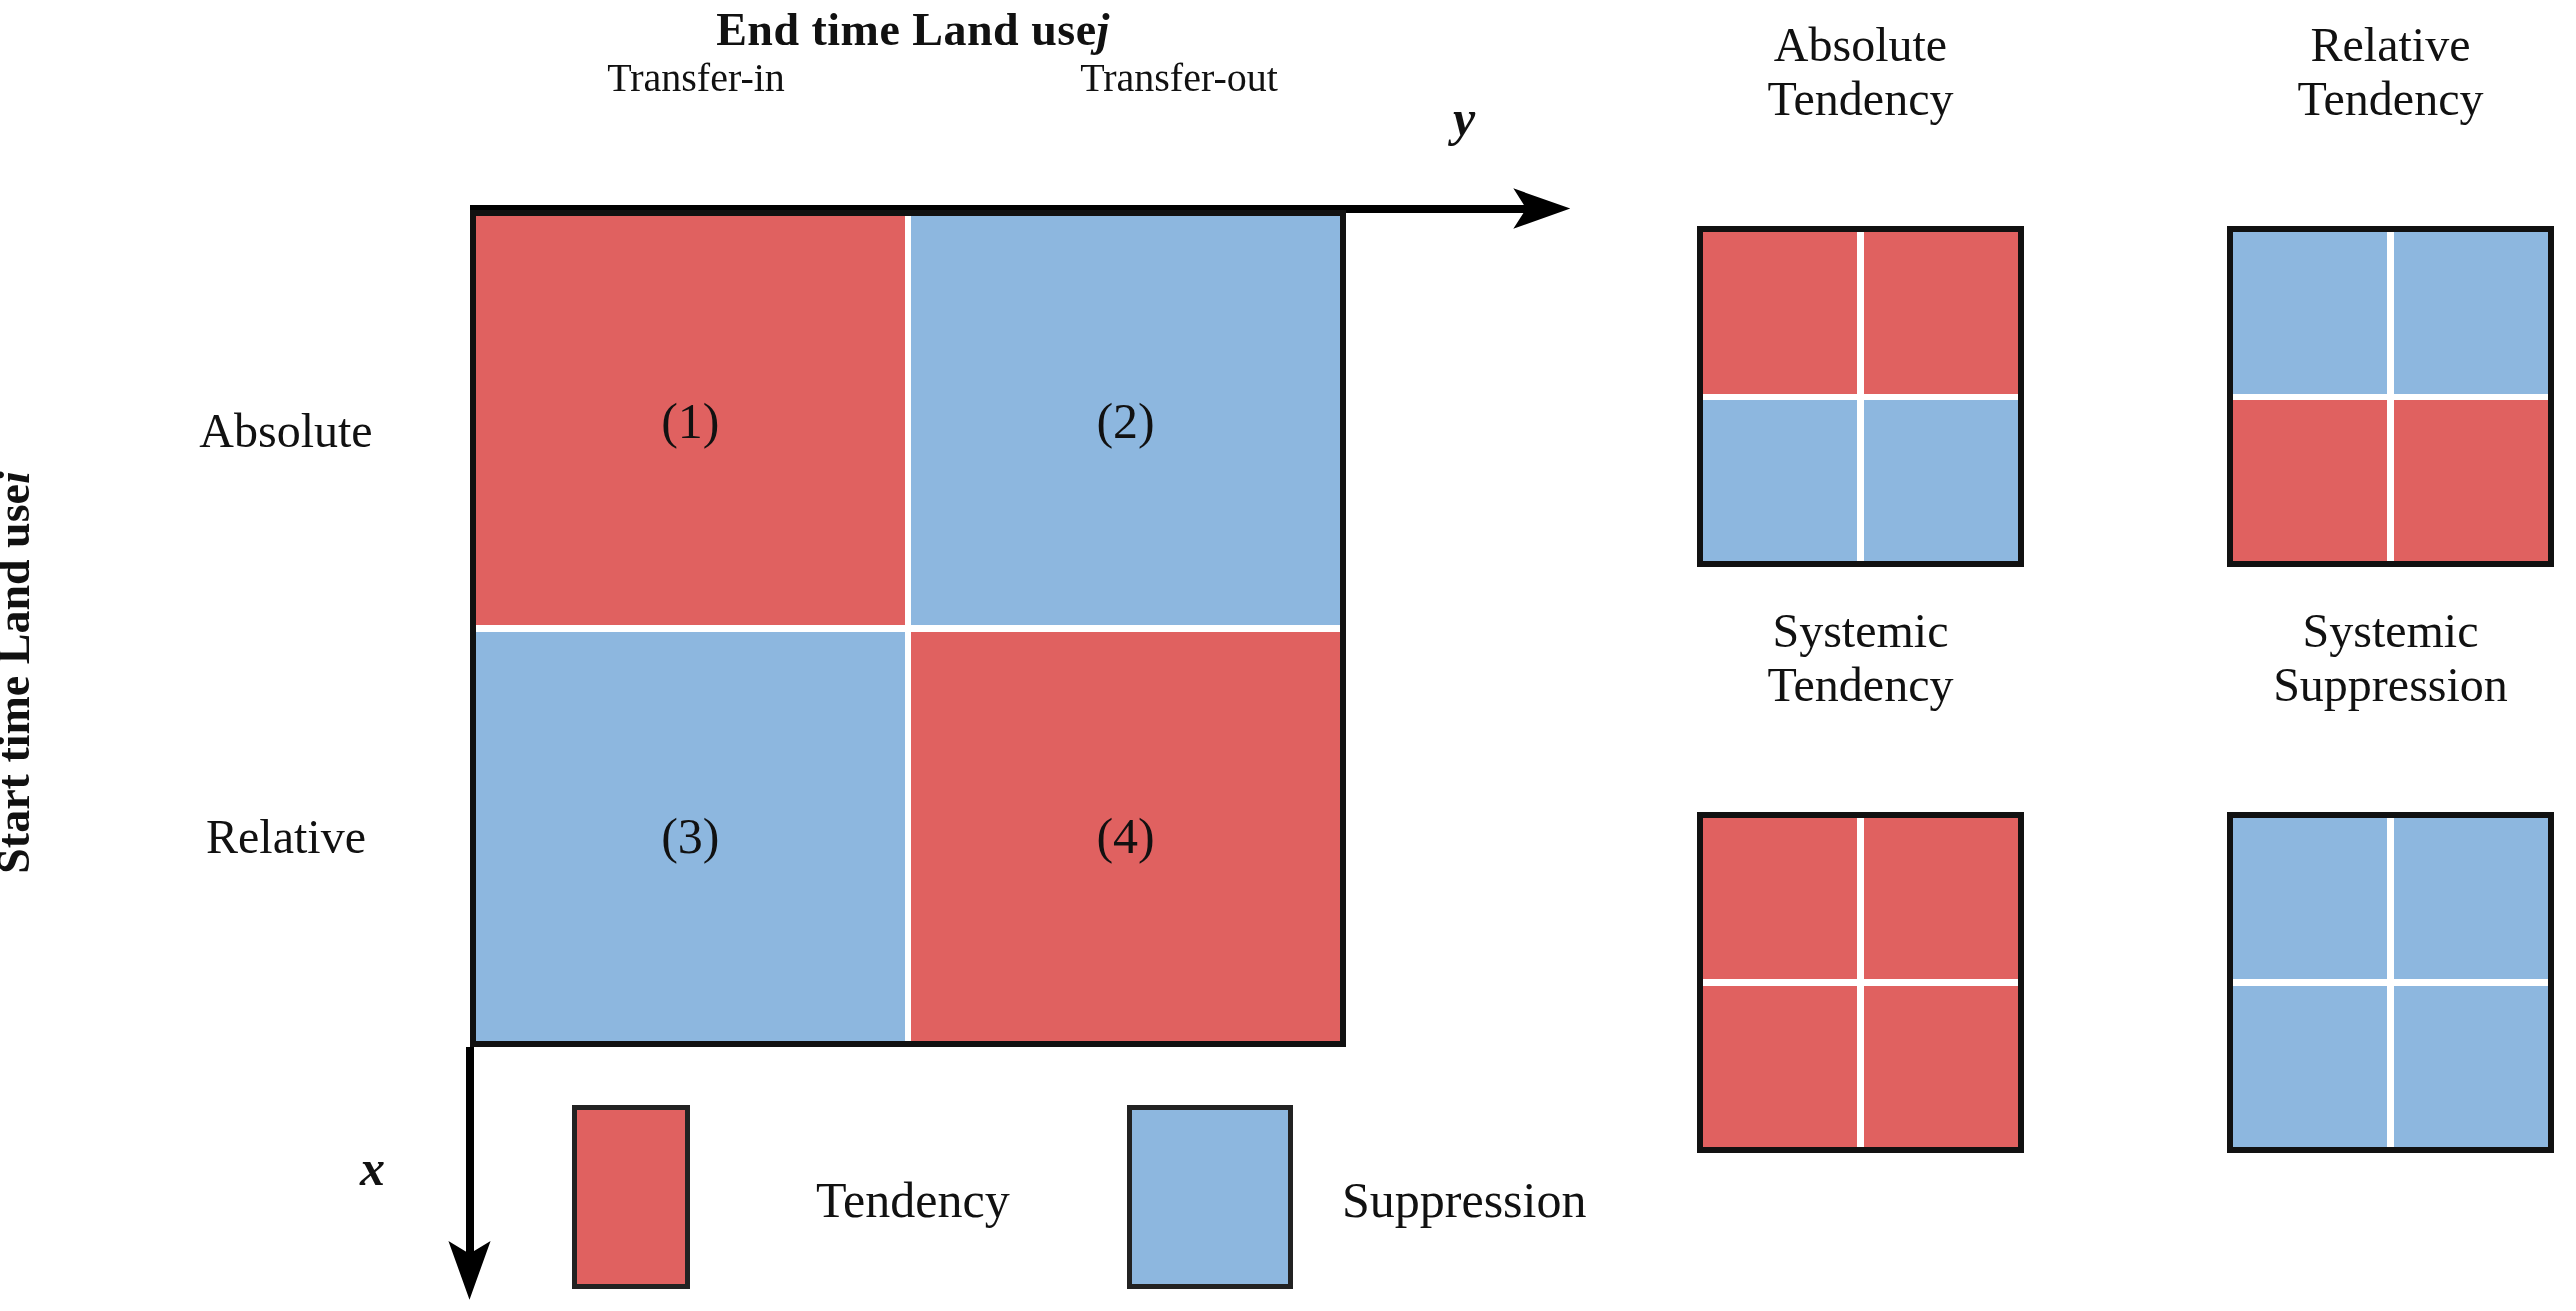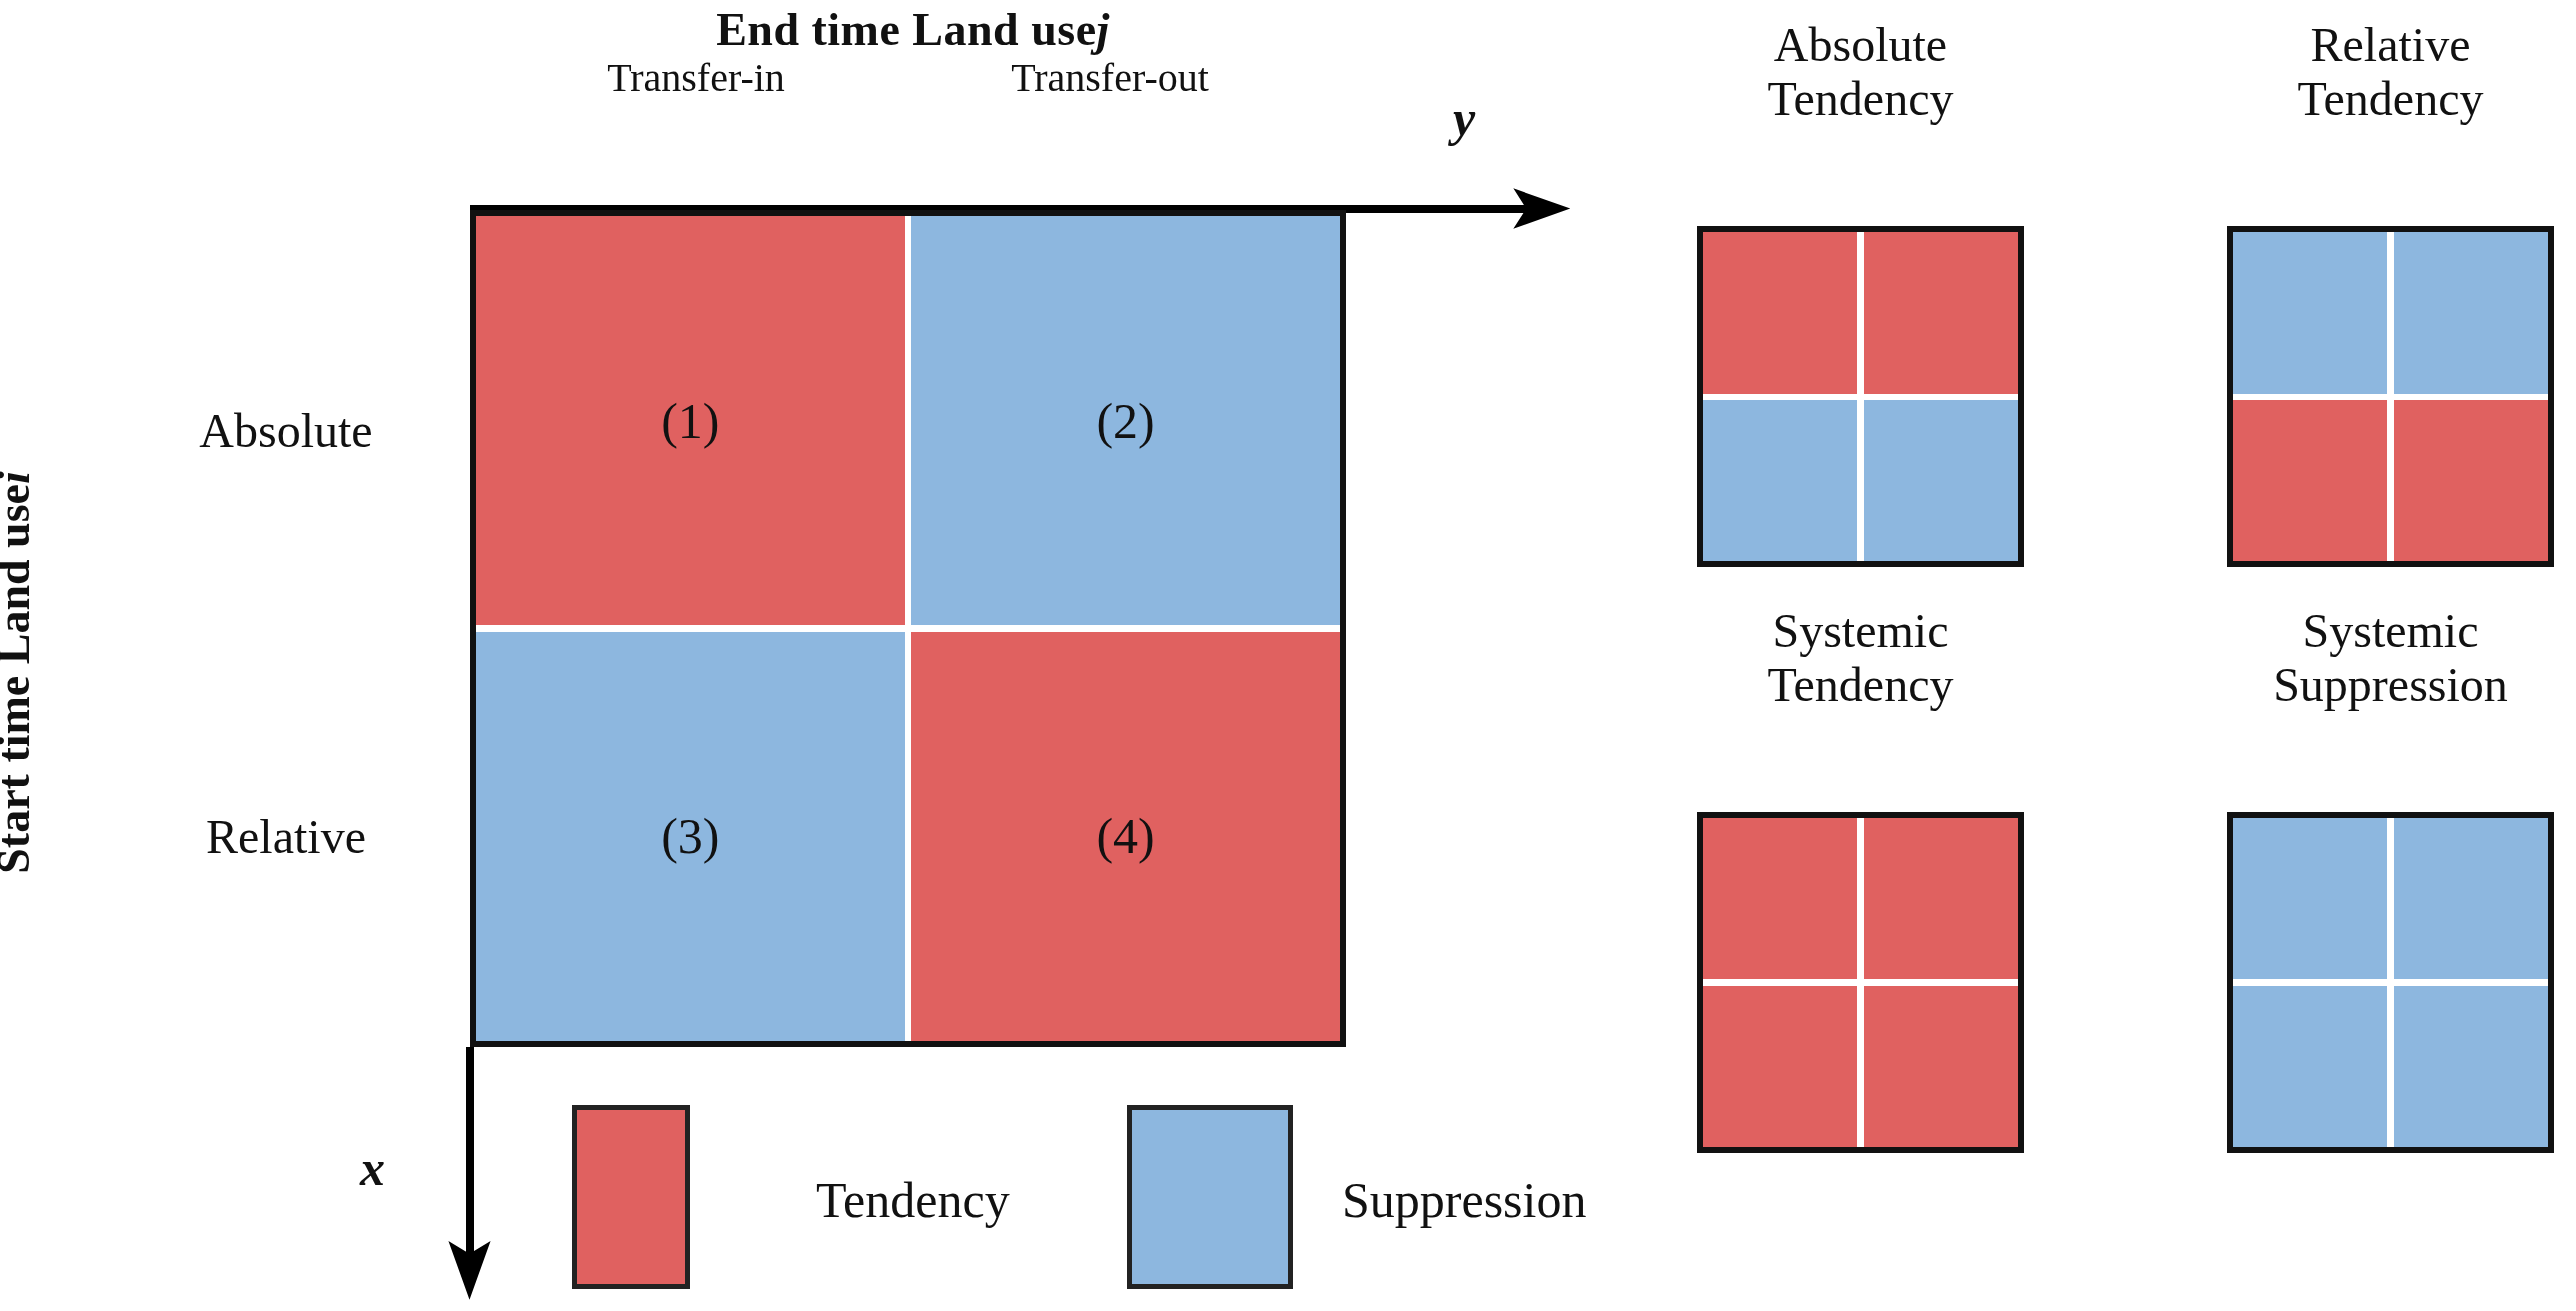--- a/index.html
+++ b/index.html
@@ -144,21 +144,21 @@
 </head>
 <body>
 
 <div id="stage">
 
   <div id="main-title" class="txt center-x" style="left:913px; top:5.5px;">
     <span>End time Land use</span><span class="ital">j</span>
   </div>
 
   <div class="txt col-header center-x" style="left:696px; top:57px;">Transfer-in</div>
-  <div class="txt col-header center-x" style="left:1110px; top:57px;">Transfer-out</div>
+  <div class="txt col-header center-x" style="left:1179px; top:57px;">Transfer-out</div>
 
   <div class="txt row-header center-x" style="left:286px; top:406px;">Absolute</div>
   <div class="txt row-header center-x" style="left:286px; top:812px;">Relative</div>
 
   <div id="y-axis-title">
     <span>Start time Land  use</span><span class="ital">i</span>
   </div>
 
   <div class="axis-line" style="left:470px; top:205px; width:1061px; height:8.3px;"></div>
   <svg style="position:absolute; left:1513px; top:181px; width:65px; height:57px;" viewBox="0 0 70 62">

